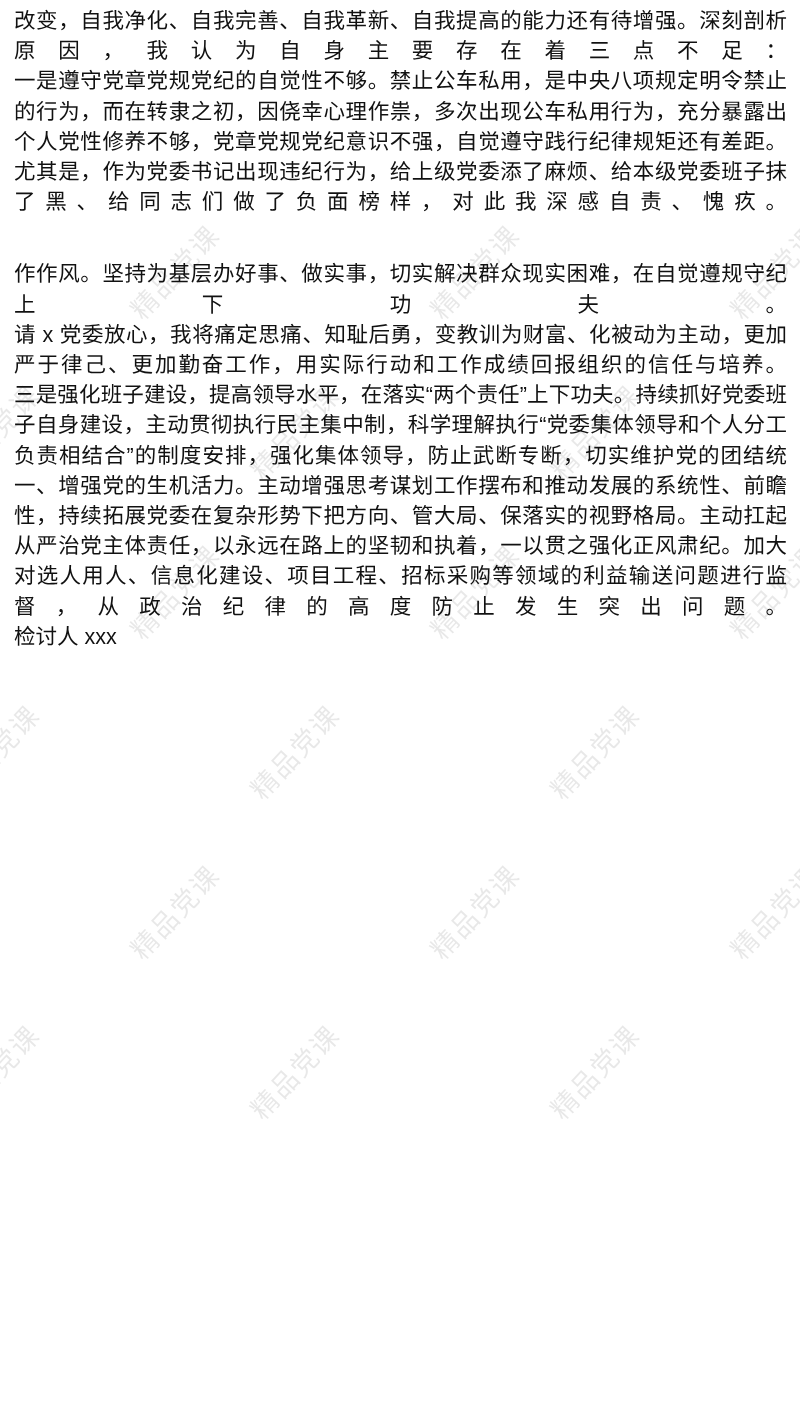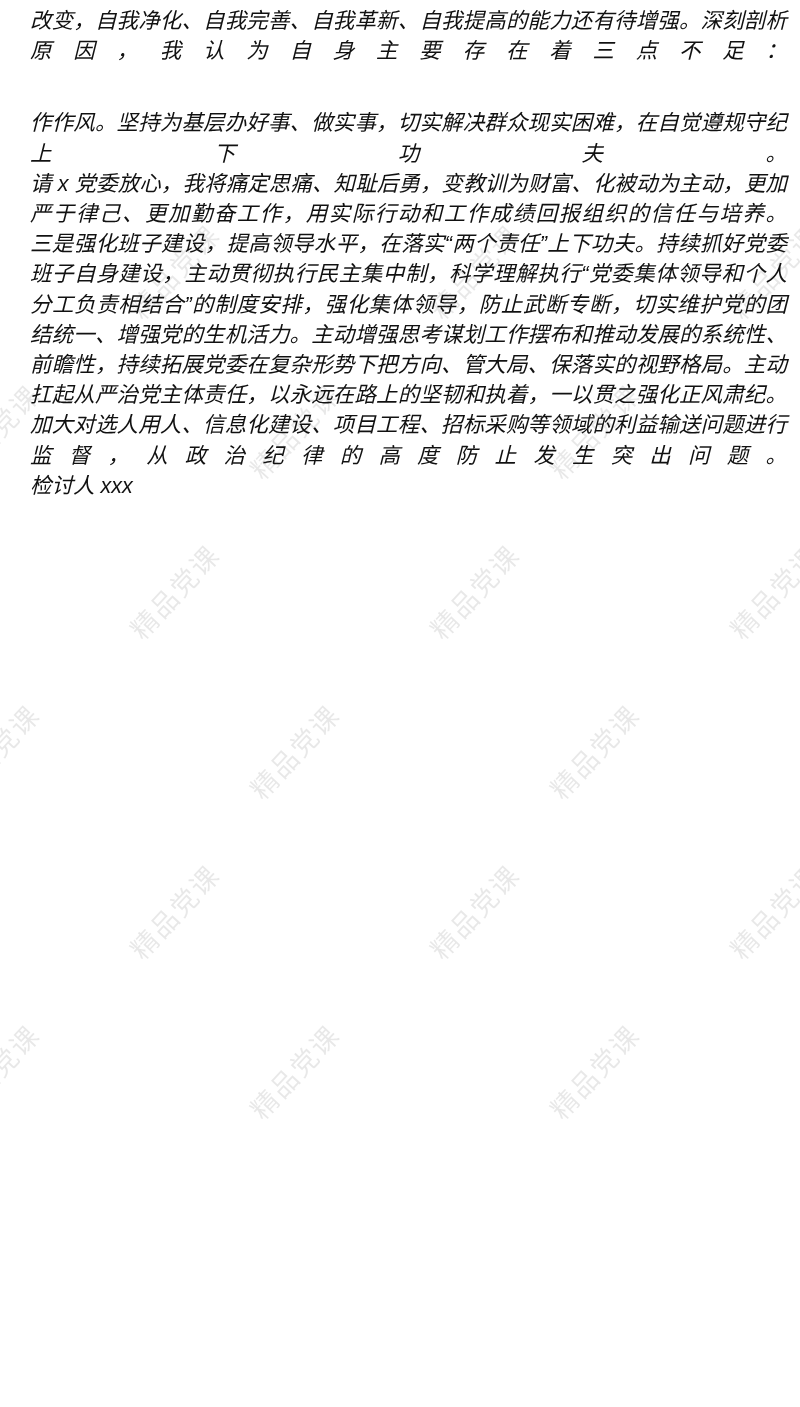--- a/index.html
+++ b/index.html
@@ -35,23 +35,22 @@
     white-space: nowrap;
     transform: rotate(-47deg);
     transform-origin: left top;
     font-weight: 400;
   }
 
   
   .doc-body {
     position: relative;
     z-index: 1;
-    padding: 6px 13px 0 30px;
+    padding: 6px 13px 0 14px;
     box-sizing: border-box;
-    font-style: italic;
   }
   p.para {
     margin: 0;
     font-size: 21.5px;
     line-height: 30.2px;
     color: #111111;
     text-align: justify;
     text-justify: inter-character;
     text-align-last: left;
     word-break: break-all;
@@ -93,20 +92,21 @@
     <span class="wm" style="left:720px; top:940px;">精品党课</span>
     <span class="wm" style="left:-60px; top:1100px;">精品党课</span>
     <span class="wm" style="left:240px; top:1100px;">精品党课</span>
     <span class="wm" style="left:540px; top:1100px;">精品党课</span>
   </div>
 
   <div class="doc-body">
 
     <p class="para justified-full">改变，自我净化、自我完善、自我革新、自我提高的能力还有待增强。深刻剖析原因，我认为自身主要存在着三点不足：</p>
 
+    <p class="para justified-full">一是遵守党章党规党纪的自觉性不够。禁止公车私用，是中央八项规定明令禁止的行为，而在转隶之初，因侥幸心理作祟，多次出现公车私用行为，充分暴露出个人党性修养不够，党章党规党纪意识不强，自觉遵守践行纪律规矩还有差距。尤其是，作为党委书记出现违纪行为，给上级党委添了麻烦、给本级党委班子抹了黑、给同志们做了负面榜样，对此我深感自责、愧疚。</p>
 
 
 
 
 
 
     <div class="page-break-gap"></div>
 
     <p class="para justified-full">作作风。坚持为基层办好事、做实事，切实解决群众现实困难，在自觉遵规守纪上下功夫。</p>
 

